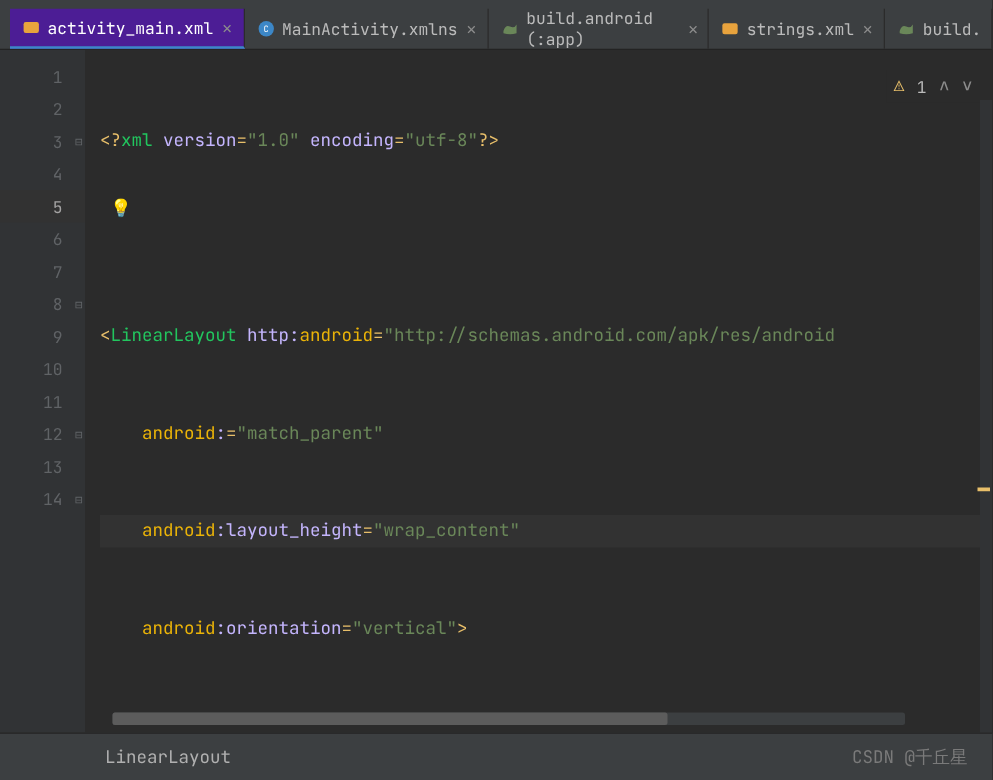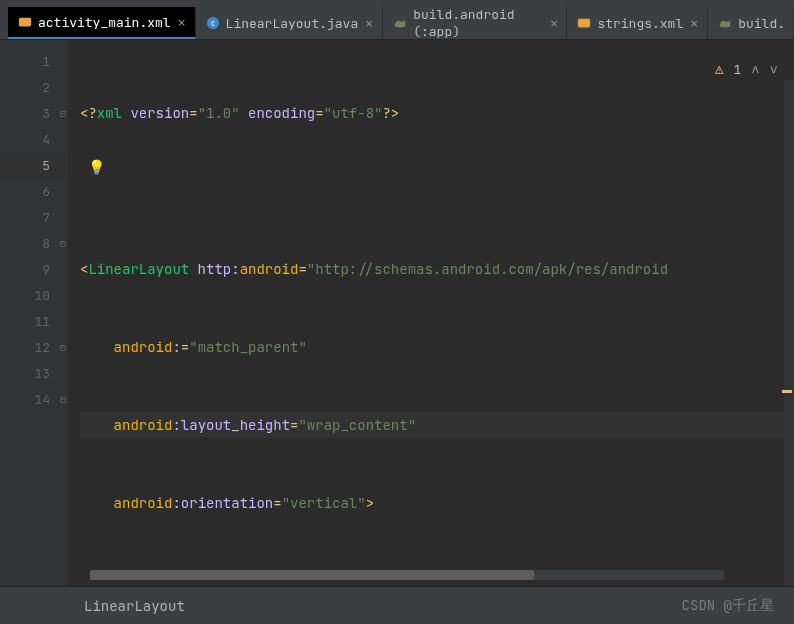--- a/index.html
+++ b/index.html
@@ -27,21 +27,21 @@
       align-items: center;
       gap: 6px;
       padding: 8px 8px 8px 10px;
       height: 32px;
       color: #bbbbbb;
       font-size: 13px;
       cursor: pointer;
       border-right: 1px solid #2b2b2b;
     }
     .tab.active {
-      background: #000000;
+      background: #4c1d95;
       border-bottom: 2px solid #3c87c7;
       color: #ffffff;
     }
     .tab .icon { width: 14px; height: 14px; flex-shrink: 0; }
     .tab-close {
       width: 10px;
       height: 10px;
       color: #8c8c8c;
       cursor: pointer;
       display: flex;
@@ -201,21 +201,21 @@
         <text x="8" y="11" text-anchor="middle" font-size="7" fill="#fff"></text>
       </svg>
     <span>activity_main.xml</span>
     <span class="tab-close">✕</span>
   </div>
   <div class="tab">
     <svg class="icon" viewBox="0 0 16 16">
         <circle class="ic-java" cx="8" cy="8" r="7"></circle>
         <text x="8" y="11" text-anchor="middle" font-size="8" fill="#fff">C</text>
       </svg>
-    <span>LinearLayout.java</span>
+    <span>MainActivity.xmlns</span>
     <span class="tab-close">✕</span>
   </div>
   <div class="tab">
     <svg class="icon" viewBox="0 0 16 16">
         <path class="ic-gradle" d="M2 10 Q4 4 8 6 Q12 8 14 4 L14 12 Q8 14 2 12 Z"></path>
       </svg>
     <span>build.android (:app)</span>
     <span class="tab-close">✕</span>
   </div>
   <div class="tab">

